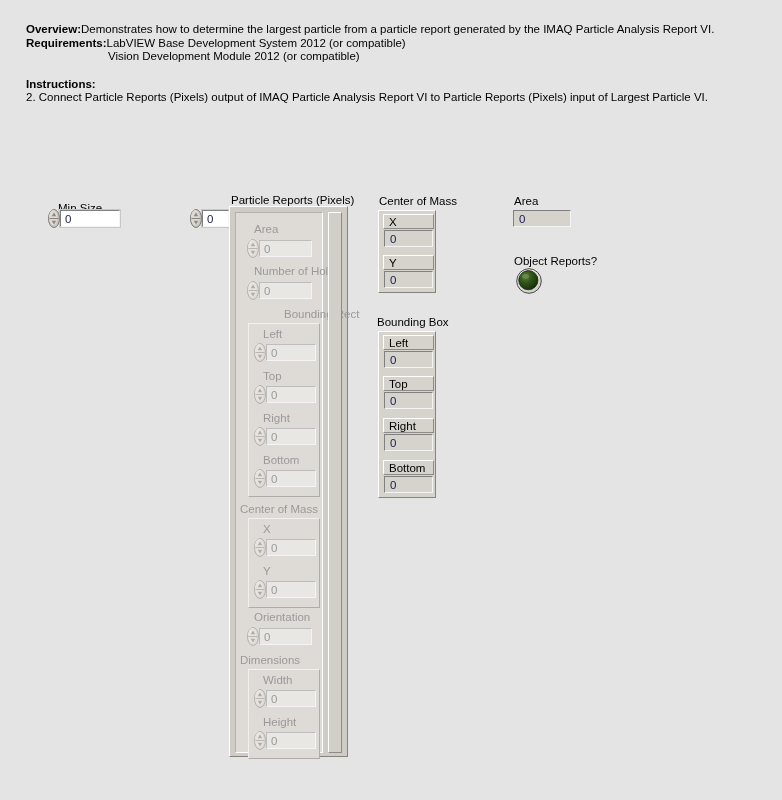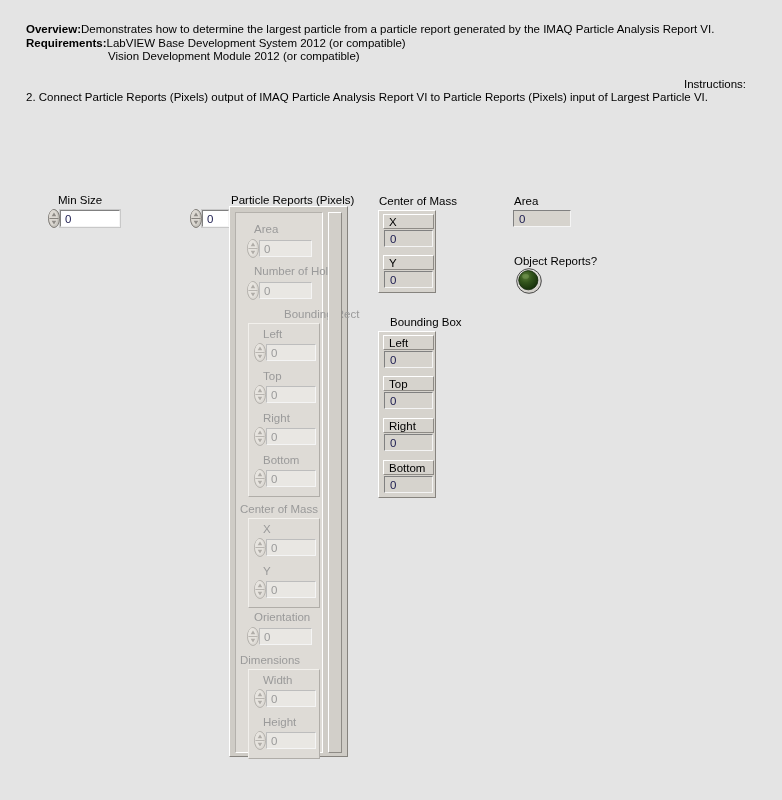--- a/index.html
+++ b/index.html
@@ -24,21 +24,21 @@
     top: 14px;
     width: 720px;
     line-height: 13.5px;
     font-size: 11.5px;
     color: #000;
     margin-top: 9px;
   }
   .doc-line { white-space: nowrap; }
   .doc-lbl { font-weight: bold; }
   .doc-indent { padding-left: 82px; }
-  #instructions-title { margin-top: 14px; font-weight: normal; text-align: right; }
+  #instructions-title { margin-top: 14px; font-weight: bold; }
   .instr-line { white-space: nowrap; }
 
   
   .lv-label {
     font-size: 11.5px;
     color: #000;
     white-space: nowrap;
     line-height: 13px;
   }
   .lv-label.dim { color: #9a9a9a; }
@@ -160,21 +160,21 @@
   <div class="doc-line">
     <span class="doc-lbl">Requirements:</span><span>LabVIEW Base Development System 2012 (or compatible)</span>
   </div>
   <div class="doc-line doc-indent">
     <span>Vision Development Module 2012 (or compatible)</span>
   </div>
   <div id="instructions-title" class="doc-line">Instructions:</div>
   <div class="instr-line">2. Connect Particle Reports (Pixels) output of IMAQ Particle Analysis Report VI to Particle Reports (Pixels) input of Largest Particle VI.</div>
 </div>
 
-<div class="abs" style="left:58px; top:194px;">
+<div class="abs" style="left:58px; top:202px;">
   <span class="lv-label">Min Size</span>
 </div>
 <div class="abs ctrl-row" style="left:48px; top:209px;">
   <span class="spinner">
     <svg width="12" height="19" viewBox="0 0 12 19">
       <ellipse cx="6" cy="9.5" rx="5.5" ry="9" fill="#cac7c1" stroke="#7d7a75" stroke-width="1"></ellipse>
       <ellipse cx="5.2" cy="8.6" rx="4.2" ry="7.6" fill="#ddd9d3" stroke="none"></ellipse>
       <line x1="1.4" y1="9.5" x2="10.6" y2="9.5" stroke="#86837e" stroke-width="1"></line>
       <polygon points="6,3.4 8.3,7.2 3.7,7.2" fill="#8e8b86"></polygon>
       <polygon points="6,15.6 8.3,11.8 3.7,11.8" fill="#8e8b86"></polygon>
@@ -404,21 +404,21 @@
   <div class="abs shelf" style="left:4px; top:3px; width:51px; height:15px;">
     <span class="lv-label" style="position:absolute; left:5px; top:1px;">X</span>
   </div>
   <div class="abs num-ind" style="left:5px; top:19px; width:49px;">0</div>
   <div class="abs shelf" style="left:4px; top:44px; width:51px; height:15px;">
     <span class="lv-label" style="position:absolute; left:5px; top:1px;">Y</span>
   </div>
   <div class="abs num-ind" style="left:5px; top:60px; width:49px;">0</div>
 </div>
 
-<div class="abs" style="left:390px; top:316px;">
+<div class="abs" style="left:377px; top:316px;">
   <span class="lv-label">Bounding Box</span>
 </div>
 <div class="abs cluster" style="left:378px; top:331px; width:58px; height:167px;">
   <div class="abs shelf" style="left:4px; top:3px; width:51px; height:15px;">
     <span class="lv-label" style="position:absolute; left:5px; top:1px;">Left</span>
   </div>
   <div class="abs num-ind" style="left:5px; top:19px; width:49px;">0</div>
 
   <div class="abs shelf" style="left:4px; top:44px; width:51px; height:15px;">
     <span class="lv-label" style="position:absolute; left:5px; top:1px;">Top</span>

